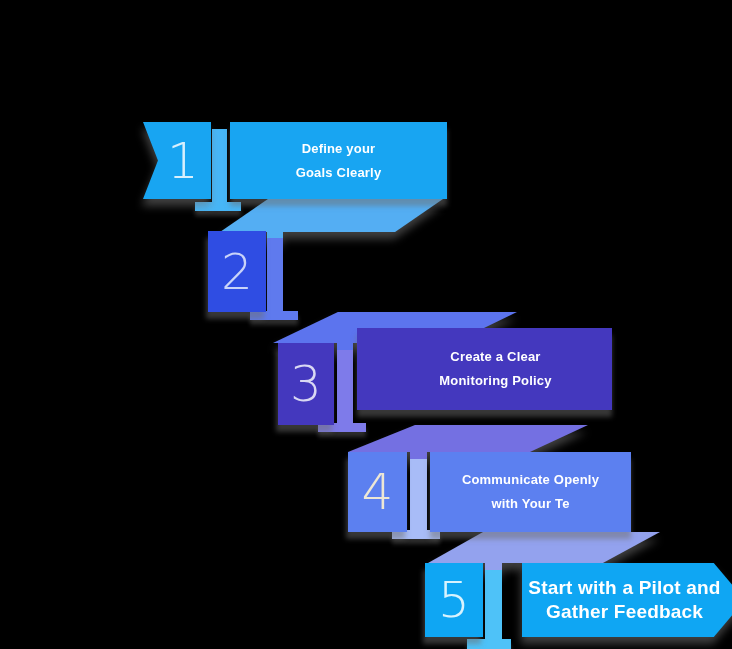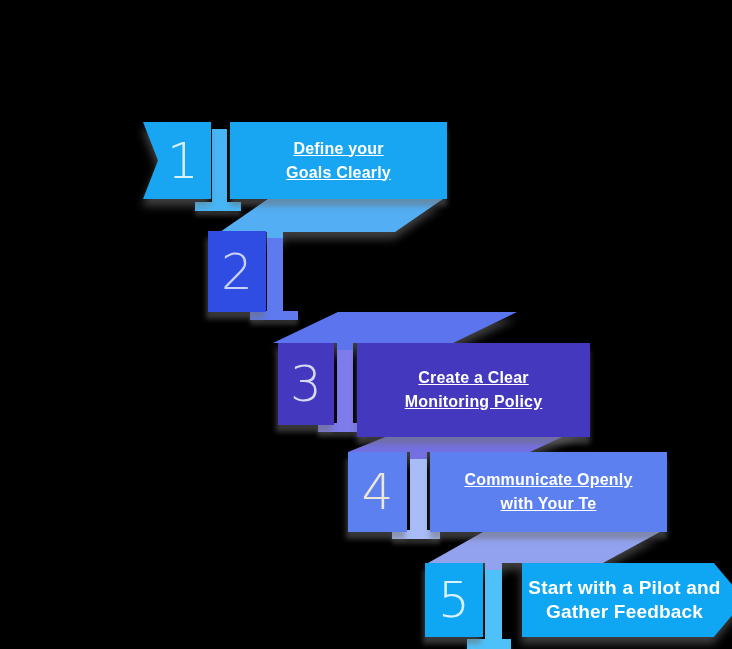--- a/index.html
+++ b/index.html
@@ -22,22 +22,22 @@
   .flag-wrap{z-index:3;}
   .flag{
     width:100%;height:100%;background:var(--main);
     clip-path:polygon(0 0,100% 0,100% 100%,0 100%,22% 50%);
     display:flex;align-items:center;justify-content:center;padding-left:12px;box-sizing:border-box;
     color:var(--num);font-family:"DejaVu Sans",sans-serif;font-weight:200;font-size:50px;
   }
   .banner{
     position:absolute;z-index:3;background:var(--main);
     display:flex;align-items:center;justify-content:center;text-align:center;
-    color:#fff;font-weight:bold;font-size:16px;line-height:24px;white-space:pre-line;
-    letter-spacing:.2px;box-shadow:0 7px 5px rgba(110,110,110,.5);text-decoration:underline;
+    color:#fff;font-weight:bold;font-size:13px;line-height:24px;white-space:pre-line;
+    letter-spacing:.2px;box-shadow:0 7px 5px rgba(110,110,110,.5);
   }
   .banner-arrow-wrap{z-index:3;margin-left:17px;}
   .banner-arrow{
     width:100%;height:100%;background:var(--main);
     clip-path:polygon(0 0,86% 0,100% 50%,86% 100%,0 100%);
     display:flex;align-items:center;justify-content:center;text-align:center;
     color:#fff;font-weight:bold;font-size:19px;line-height:24px;white-space:pre-line;
     letter-spacing:.2px;padding-right:18px;box-sizing:border-box;
   }
   
@@ -55,30 +55,30 @@
   #foot2{left:250px;top:311px;width:48px;height:9px;}
   #banner2{left:285px;top:231px;width:233px;height:81px;}
 
   #fold23-wrap{left:273px;top:312px;width:244px;height:31px;z-index:1;}
   #fold23{clip-path:polygon(26.6% 0,100% 0,73.8% 100%,0 100%);}
   #fold23-tab{left:64px;top:30px;width:16px;height:9px;}
 
   #numbox3{left:278px;top:343px;width:56px;height:82px;}
   #conn3{left:337px;top:350px;width:16px;height:82px;}
   #foot3{left:318px;top:423px;width:48px;height:9px;}
-  #banner3{left:357px;top:343px;width:233px;height:94px;}
+  #banner3{left:357px;top:328px;width:233px;height:82px;padding-left:22px;}
 
   #fold34-wrap{left:348px;top:425px;width:240px;height:27px;z-index:1;}
   #fold34{clip-path:polygon(27.9% 0,100% 0,75.8% 100%,0 100%);}
   #fold34-tab{left:62px;top:26px;width:17px;height:9px;}
 
   #numbox4{left:348px;top:452px;width:59px;height:80px;}
   #conn4{left:410px;top:459px;width:17px;height:80px;}
   #foot4{left:392px;top:530px;width:48px;height:9px;}
-  #banner4{left:430px;top:452px;width:237px;height:80px;}
+  #banner4{left:430px;top:452px;width:201px;height:80px;}
 
   #fold45-wrap{left:428px;top:532px;width:232px;height:31px;z-index:1;}
   #fold45{clip-path:polygon(23.7% 0,100% 0,75.4% 100%,0 100%);}
   #fold45-tab{left:57px;top:30px;width:17px;height:9px;}
 
   #numbox5{left:425px;top:563px;width:58px;height:74px;}
   #conn5{left:485px;top:570px;width:17px;height:79px;}
   #foot5{left:467px;top:639px;width:44px;height:10px;}
   #banner5-wrap{left:505px;top:563px;width:223px;height:74px;}
 </style>

